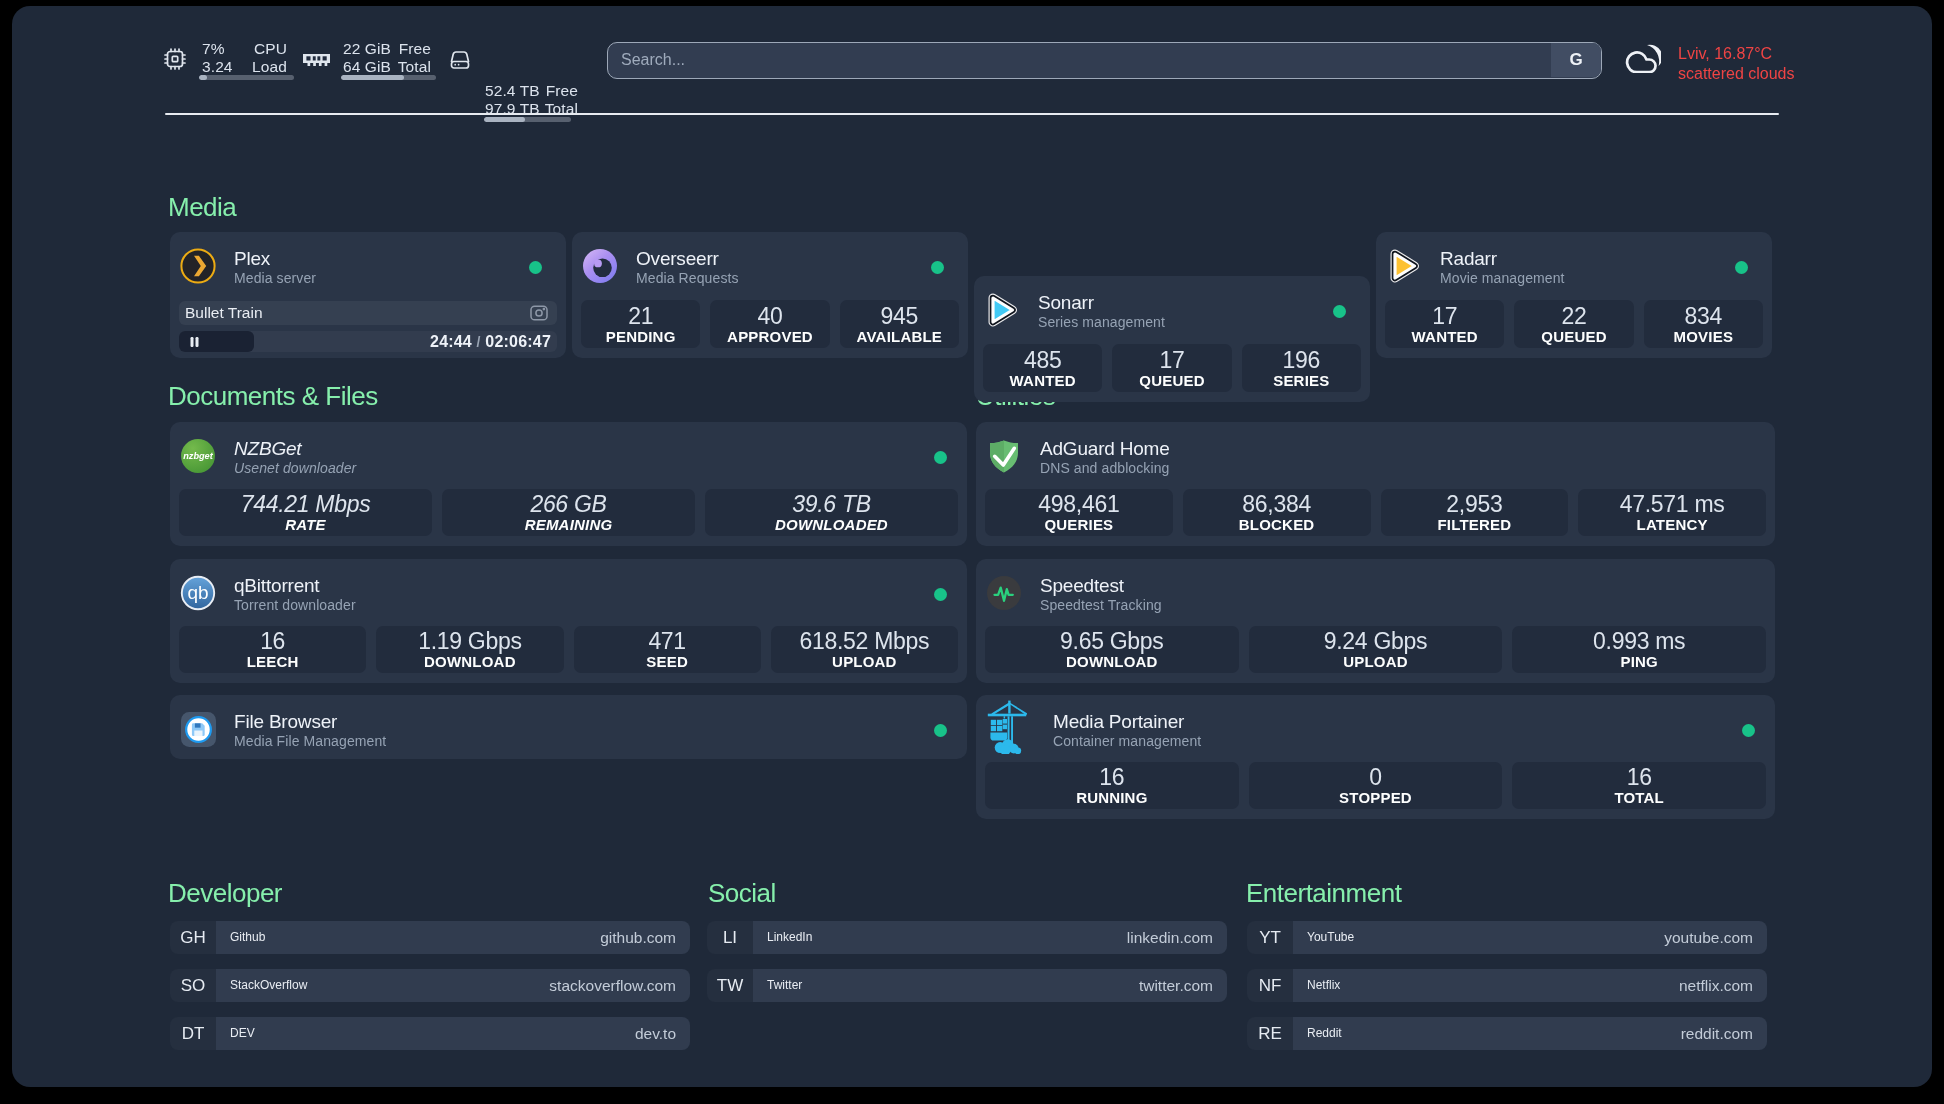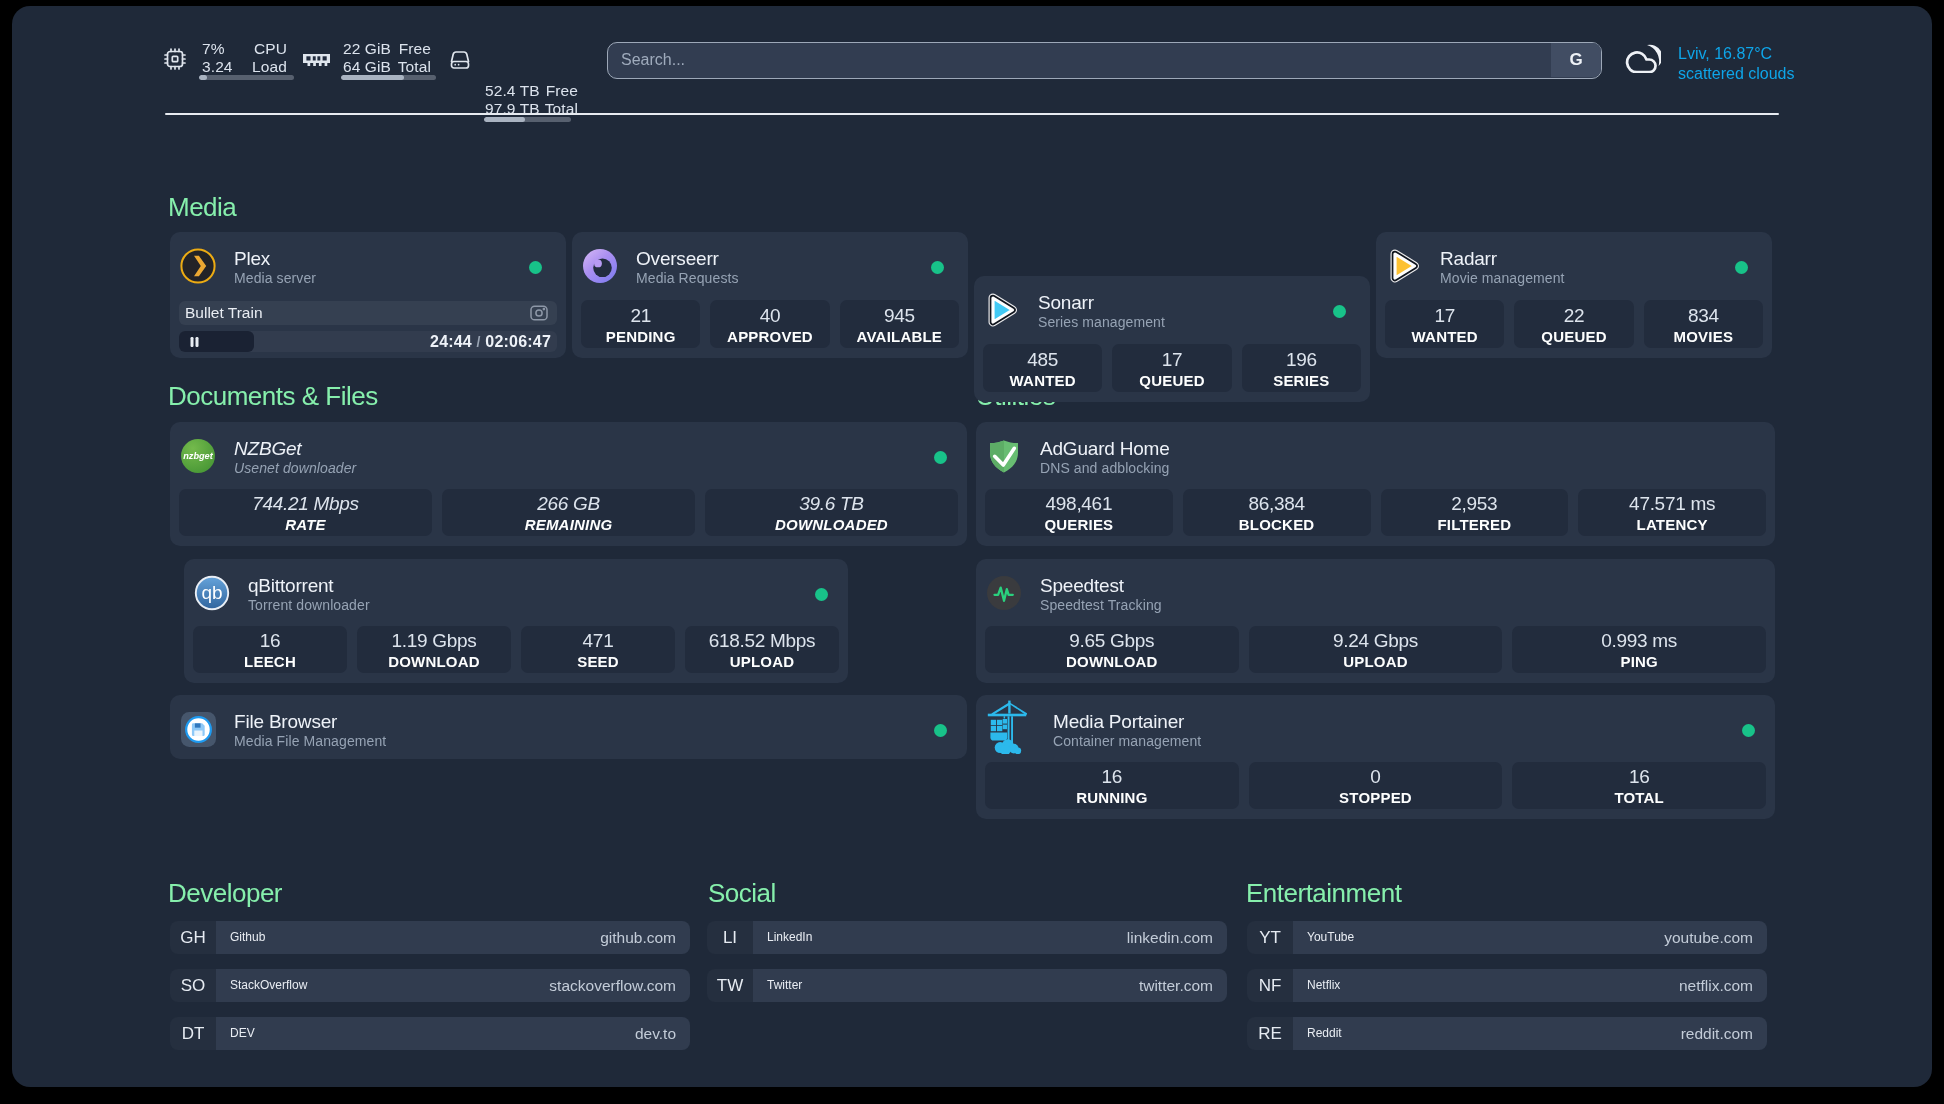--- a/index.html
+++ b/index.html
@@ -13,35 +13,35 @@
   .res .rw { display:flex; justify-content:space-between; line-height:18.5px; letter-spacing:0.1px;}
   .res .bar { margin-top:-1.5px; height:5px; background:#57606f; border-radius:2.5px; position:relative; overflow:hidden; width:95px; margin-left:-3px;}
   .res .bar.b2{width:95px;margin-left:-2px;} .res .bar.b3{width:87px;margin-left:-1px;}
   .res .bar i { position:absolute; left:0; top:0; bottom:0; background:#a9b3c1; border-radius:2.5px; }
   
   .search { position:absolute; left:595px; top:36px; width:995px; height:37px;
     background:#323d51; border-radius:10px; border:1.5px solid #9da8b8; }
   .search .ph { position:absolute; left:13px; top:0; line-height:34px; font-size:16px; color:#9fabbc; }
   .search .g { position:absolute; right:0; top:0; width:50px; height:34px; background:#414d63;
     border-radius:0 8px 8px 0; text-align:center; line-height:34px; font-size:17px; font-weight:bold; color:#eef2f7;}
-  .wtxt { position:absolute; color:#0ea5e9; font-size:17px; line-height:18.5px; }
+  .wtxt { position:absolute; color:#ef4444; font-size:17px; line-height:18.5px; }
   .divider { position:absolute; left:153px; top:107px; width:1614px; height:2px; background:#e7ebf1; border-radius:1px;}
   
   .h { position:absolute; font-size:26px; color:#86efac; letter-spacing:-0.5px; }
   
   .card { position:absolute; background:#2a3547; border-radius:10px; }
   .ic { position:absolute; left:10px; top:16px; width:36px; height:36px; }
   .ctitle { position:absolute; left:64px; top:15.5px; font-size:19px; color:#eef2f8; letter-spacing:-0.2px;}
   .csub { position:absolute; left:64px; top:38px; font-size:14px; color:#96a3b4; letter-spacing:0.1px; }
   .dot { position:absolute; right:24px; top:29px; width:13px; height:13px; border-radius:50%; background:#18c289; }
   .stats { position:absolute; left:9px; right:9px; top:68px; height:47.5px; display:flex; gap:10px; }
   .s2 .stats { top:66.5px; }
   .s2 .dot { right:20px; }
   .stat { flex:1; background:#222c3d; border-radius:7px; text-align:center; padding-top:3.5px; }
-  .stat .v { font-size:19px; line-height:24px; color:#dde4ed; letter-spacing:-0.3px; }
+  .stat .v { font-size:23px; line-height:24px; color:#dde4ed; letter-spacing:-0.3px; }
   .stat .l { font-size:15px; line-height:17px; font-weight:bold; color:#fdfefe; letter-spacing:0.2px; }
   
   .bm { position:absolute; width:520px; height:33px; }
   .bm .ab { position:absolute; left:0; top:0; width:46px; height:33px; background:#252f3f;
     border-radius:8px 0 0 8px; text-align:center; line-height:33px; font-size:17px; color:#e6ebf2; }
   .bm .nm { position:absolute; left:46px; right:0; top:0; height:33px; background:#313c4f;
     border-radius:0 8px 8px 0; }
   .bm .nm .n { position:absolute; left:14px; line-height:33px; font-size:12px; color:#e9edf3; }
   .bm .nm .d { position:absolute; right:14px; line-height:33px; font-size:15.5px; color:#c3ccd8; }
 </style>
@@ -252,21 +252,21 @@
       <div class="stat">
           <div class="v">266 GB</div>
           <div class="l">REMAINING</div>
         </div>
       <div class="stat">
           <div class="v">39.6 TB</div>
           <div class="l">DOWNLOADED</div>
         </div>
     </div>
   </div>
-  <div class="card s2" style="left:172px; top:553px; width:664px; height:124px;">
+  <div class="card s2" style="left:158px; top:553px; width:797px; height:124px;">
     <svg class="ic" viewBox="0 0 36 36">
       <defs>
           <linearGradient id="qbg" x1="0" y1="0" x2="0" y2="1">
         <stop offset="0" stop-color="#65a3da"></stop>
             <stop offset="1" stop-color="#31659e"></stop>
           </linearGradient>
         </defs>
       <circle cx="18" cy="18" r="16.2" fill="url(#qbg)" stroke="#e9eef5" stroke-width="1.9"></circle>
       <text x="18" y="24.2" text-anchor="middle" font-size="19" fill="#fff">qb</text>
     </svg>

